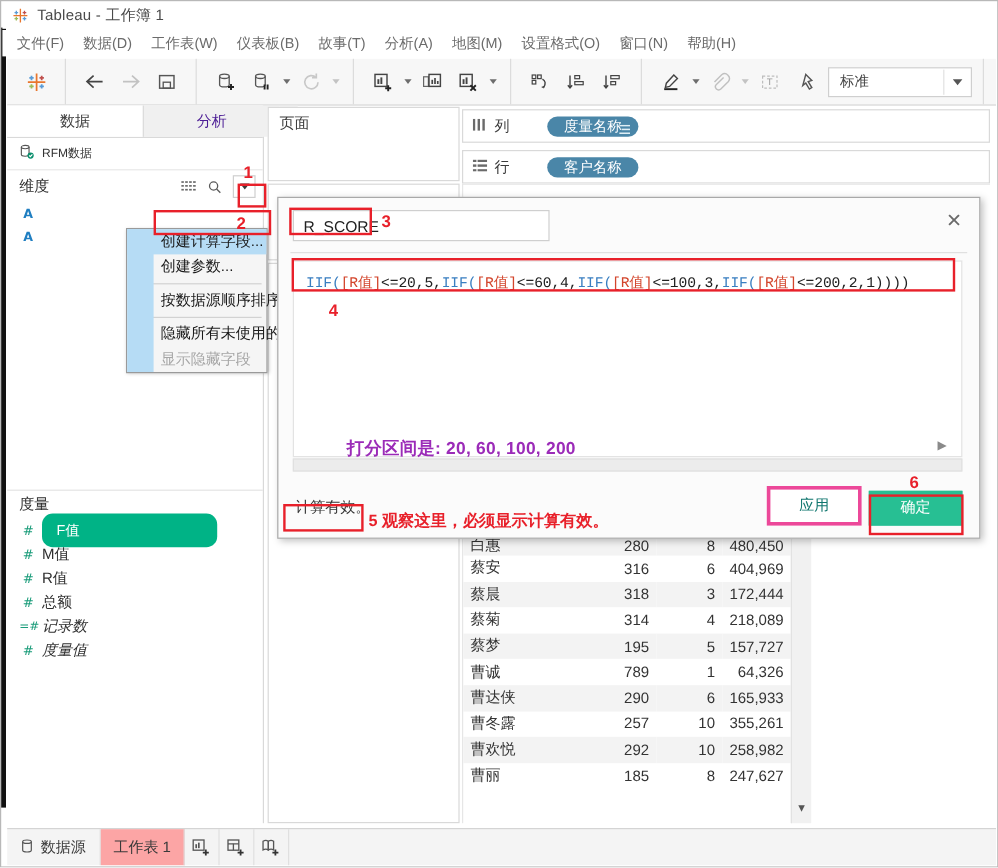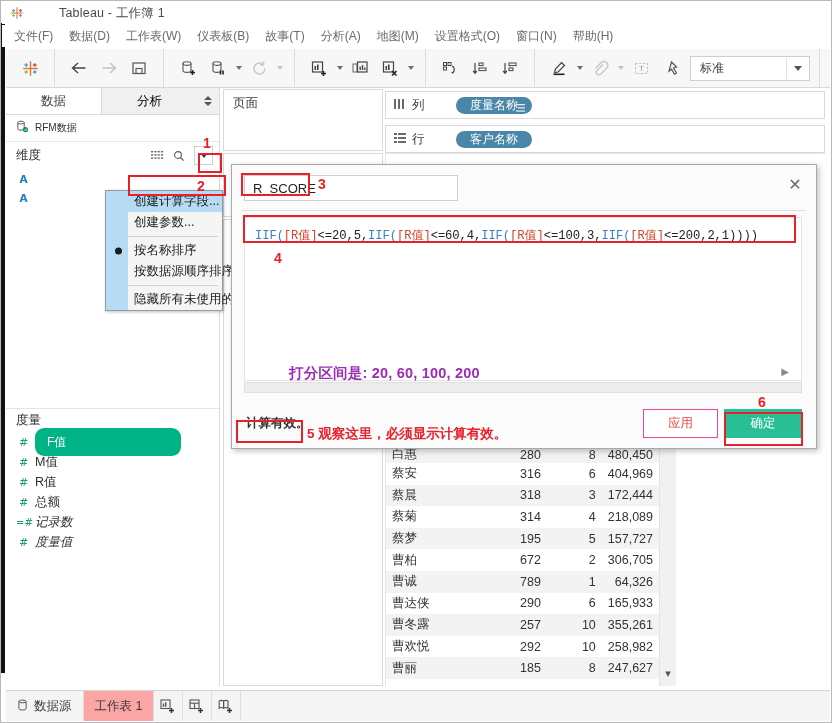--- a/index.html
+++ b/index.html
@@ -7,21 +7,21 @@
     width:832px;height:723px;overflow:hidden;position:relative;
     background:#ffffff;
     font-family:"Liberation Sans","DejaVu Sans",sans-serif;
     font-size:12px;color:#333;
     -webkit-font-smoothing:antialiased;
   }
   #app{position:absolute;inset:0;border:1px solid #b8b8b8;box-sizing:border-box;background:#fff;}
   .left-black{position:absolute;left:0;top:22px;width:4px;height:650px;background:#111;}
 
   
-  .titlebar{position:absolute;left:1px;top:1px;right:1px;height:22px;background:#fff;display:flex;align-items:center;padding-left:8px;gap:28px;}
+  .titlebar{position:absolute;left:1px;top:1px;right:1px;height:22px;background:#fff;display:flex;align-items:center;padding-left:8px;}
   .tb-logo{width:14px;height:14px;position:relative;margin-right:7px;}
   .tb-title{font-size:12.5px;color:#4a4a4a;letter-spacing:.2px;}
 
   
   .menubar{position:absolute;left:1px;top:24px;right:1px;height:22px;display:flex;align-items:center;padding-left:12px;background:#fff;}
   .menubar .mi{font-size:12px;color:#6b6b6b;margin-right:16px;white-space:nowrap;cursor:default;}
 
   
   .toolbar{position:absolute;left:5px;top:48px;right:1px;height:38px;background:#f7f7f7;border-bottom:1px solid #d8d8d8;display:flex;align-items:center;}
   .tgrp{display:flex;align-items:center;height:100%;padding:0 9px;border-right:1px solid #dcdcdc;}
@@ -32,22 +32,22 @@
   .caret i{display:block;width:0;height:0;border-left:3.5px solid transparent;border-right:3.5px solid transparent;border-top:4px solid #6d6d6d;}
   .caret.dim i{border-top-color:#c3c3c3;}
   .combo{display:flex;align-items:center;border:1px solid #cfcfcf;background:#fff;height:23px;width:118px;margin-left:4px;cursor:pointer;}
   .combo span{flex:1;padding-left:9px;font-size:12px;color:#444;}
   .combo .cbx{width:22px;height:21px;border-left:1px solid #e2e2e2;display:flex;align-items:center;justify-content:center;}
   .combo .cbx i{width:0;height:0;border-left:4px solid transparent;border-right:4px solid transparent;border-top:5px solid #555;}
 
   
   .leftpane{position:absolute;left:5px;top:87px;width:213px;bottom:36px;background:#fff;border-right:1px solid #d9d9d9;}
   .pane-tabs{display:flex;height:26px;border-bottom:1px solid #d9d9d9;background:#f3f3f3;}
-  .pane-tab{flex:0 0 auto;width:95px;display:flex;align-items:center;justify-content:center;font-size:12.5px;color:#3b3b3b;background:#fff;cursor:pointer;}
-  .pane-tab.inactive{background:#f0f0f0;border-left:1px solid #dcdcdc;color:#000000;}
+  .pane-tab{flex:0 0 auto;width:113px;display:flex;align-items:center;justify-content:center;font-size:12.5px;color:#3b3b3b;background:#fff;cursor:pointer;}
+  .pane-tab.inactive{background:#f0f0f0;border-left:1px solid #dcdcdc;color:#4c1d95;}
   .pane-tabs .spacer{flex:1;background:#f0f0f0;display:flex;align-items:center;justify-content:flex-end;padding-right:7px;}
   .updown{display:flex;flex-direction:column;gap:2px;cursor:pointer;}
   .updown i{width:0;height:0;border-left:4px solid transparent;border-right:4px solid transparent;}
   .updown i.u{border-bottom:4px solid #555;}
   .updown i.d{border-top:4px solid #555;}
 
   .ds-row{display:flex;align-items:center;height:26px;padding-left:10px;border-bottom:1px solid #e8e8e8;cursor:pointer;}
   .ds-row .lbl{font-size:10px;color:#333;margin-left:6px;}
 
   .sec-head{display:flex;align-items:center;height:27px;padding-left:10px;position:relative;}
@@ -110,22 +110,22 @@
   .dlg-sep{position:absolute;left:10px;right:10px;top:45px;height:1px;background:#e0e0e0;}
   .formula{position:absolute;left:12px;top:52px;right:14px;height:164px;background:#fff;border:1px solid #e3e3e3;box-sizing:border-box;}
   .fx{padding:9px 10px 0 10px;font-family:"Liberation Mono","DejaVu Sans Mono",monospace;font-size:12.2px;letter-spacing:-.1px;white-space:nowrap;}
   .fx .fn{color:#3a7fc1;}
   .fx .fld{color:#d3452c;}
   .fx .pl{color:#222;}
   .note{position:absolute;left:44px;top:146px;font-size:14.5px;font-weight:bold;color:#9b2bb8;letter-spacing:.2px;}
   .fx-arrow{position:absolute;right:12px;top:148px;color:#8a8a8a;font-size:10px;}
   .dlg-bottom{position:absolute;left:0;right:0;bottom:0;height:56px;}
   .scrollstrip{position:absolute;left:12px;right:14px;top:-10px;height:11px;background:#ececec;border:1px solid #e0e0e0;box-sizing:border-box;}
-  .valid{position:absolute;left:14px;bottom:16px;font-size:12.5px;color:#333;font-weight:bold;}
-  .btn-apply{position:absolute;right:98px;bottom:10px;width:73px;height:27px;border:1px solid #ec4899;background:#fff;display:flex;align-items:center;justify-content:center;font-size:12.5px;color:#ef4444;cursor:pointer;}
+  .valid{position:absolute;left:14px;bottom:16px;font-size:12.5px;color:#333;}
+  .btn-apply{position:absolute;right:98px;bottom:10px;width:73px;height:27px;border:3px solid #ec4899;background:#fff;display:flex;align-items:center;justify-content:center;font-size:12.5px;color:#0f766e;cursor:pointer;}
   .btn-ok{position:absolute;right:14px;bottom:10px;width:76px;height:27px;background:#27bf93;border:1px solid #27bf93;display:flex;align-items:center;justify-content:center;font-size:12.5px;color:#fff;cursor:pointer;}
 
   
   .rbox{position:absolute;border:2px solid #e8202a;box-sizing:border-box;pointer-events:none;z-index:80;}
   .rnum{position:absolute;color:#e8202a;font-weight:bold;font-size:14px;z-index:81;font-family:"Liberation Sans",sans-serif;}
   .rtext{position:absolute;color:#e8202a;font-weight:bold;font-size:13.5px;z-index:81;white-space:nowrap;}
 
   
   .statusbar{position:absolute;left:5px;right:1px;bottom:1px;height:30px;background:#f4f4f4;border-top:1px solid #d4d4d4;display:flex;align-items:center;}
   .sb-item{display:flex;align-items:center;height:100%;padding:0 11px;font-size:12.5px;color:#3a3a3a;cursor:pointer;border-right:1px solid #e0e0e0;}
@@ -443,29 +443,28 @@
   <div class="ddmenu">
     <div class="selband"></div>
     <div class="mrowi hl">
       <span>创建计算字段...</span>
     </div>
     <div class="mrowi">
       <span>创建参数...</span>
     </div>
     <div class="sep"></div>
     <div class="mrowi">
-      <span class="radio"></span>
-      <span>按名称排序</span>
-    </div>
-    <div class="mrowi">
       <span>按数据源顺序排序</span>
     </div>
     <div class="sep"></div>
     <div class="mrowi">
       <span>隐藏所有未使用的字段</span>
+    </div>
+    <div class="mrowi dis">
+      <span>显示隐藏字段</span>
     </div>
   </div>
 
   <div class="pagesbox">
     <div class="hd">页面</div>
   </div>
   <div class="filterbox"></div>
   <div class="markbox">
     <div style="height:48px"></div>
     <div class="mv-head">度量值</div>
@@ -549,26 +548,20 @@
             <td class="n2">4</td>
             <td class="n3">218,089</td>
           </tr>
           <tr>
             <td class="name">蔡梦</td>
             <td class="n1">195</td>
             <td class="n2">5</td>
             <td class="n3">157,727</td>
           </tr>
           <tr>
-            <td class="name">曹柏</td>
-            <td class="n1">672</td>
-            <td class="n2">2</td>
-            <td class="n3">306,705</td>
-          </tr>
-          <tr>
             <td class="name">曹诚</td>
             <td class="n1">789</td>
             <td class="n2">1</td>
             <td class="n3">64,326</td>
           </tr>
           <tr>
             <td class="name">曹达侠</td>
             <td class="n1">290</td>
             <td class="n2">6</td>
             <td class="n3">165,933</td>

